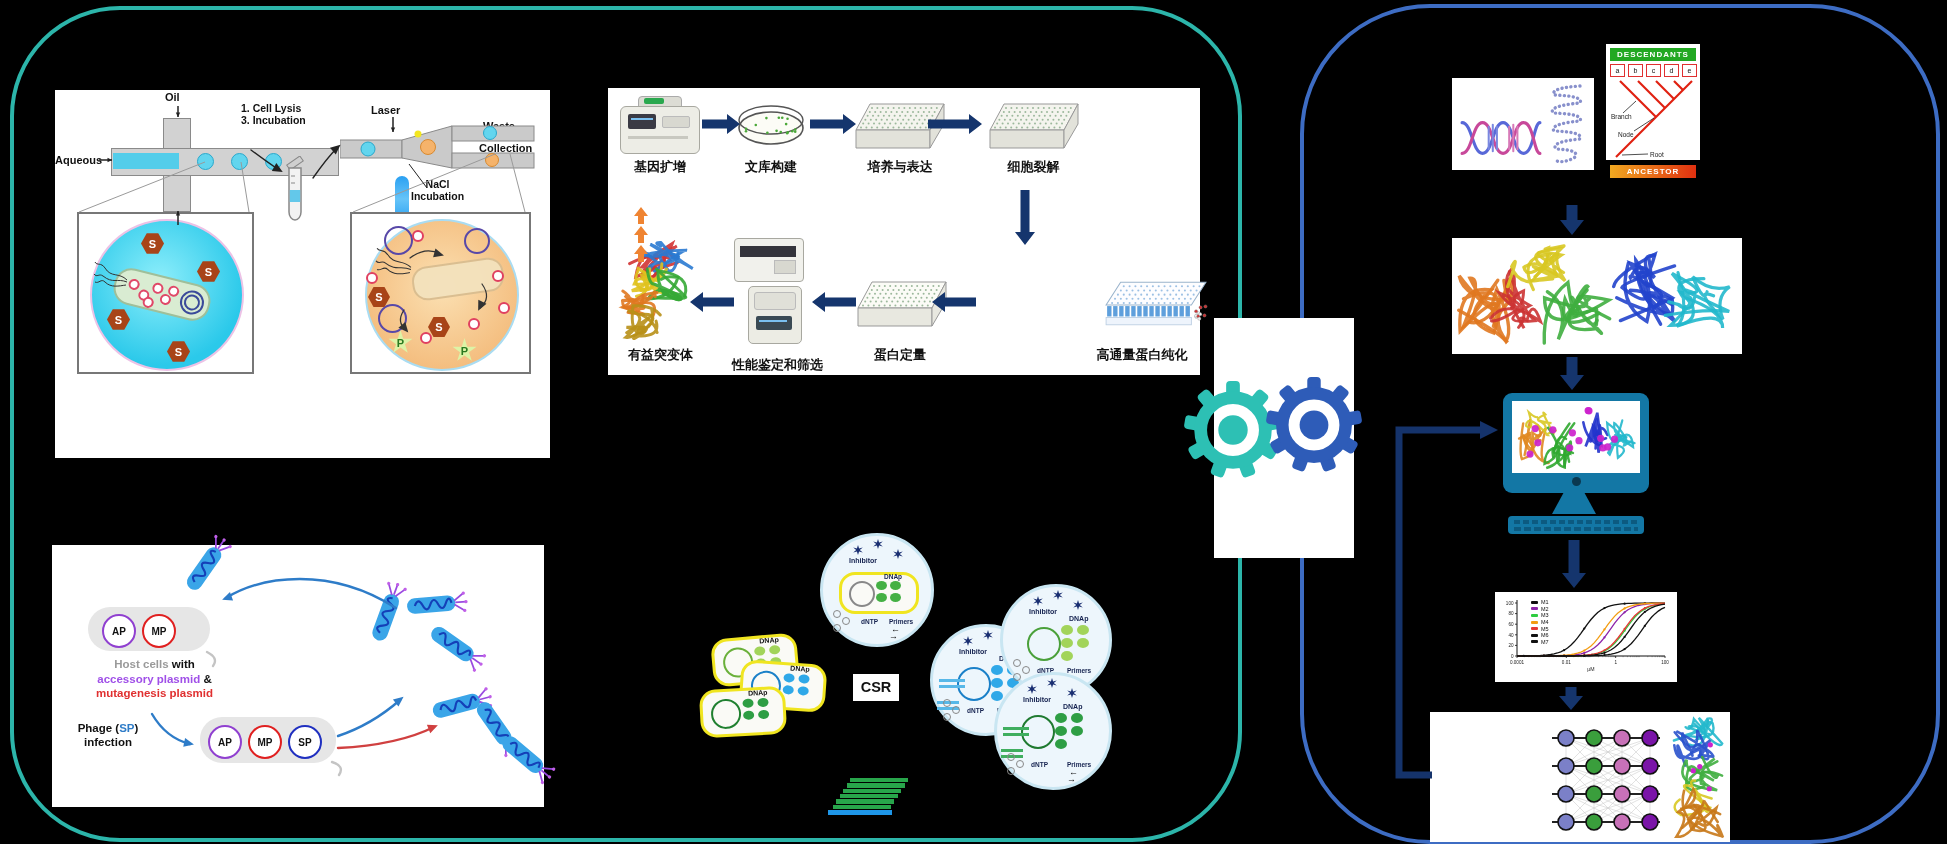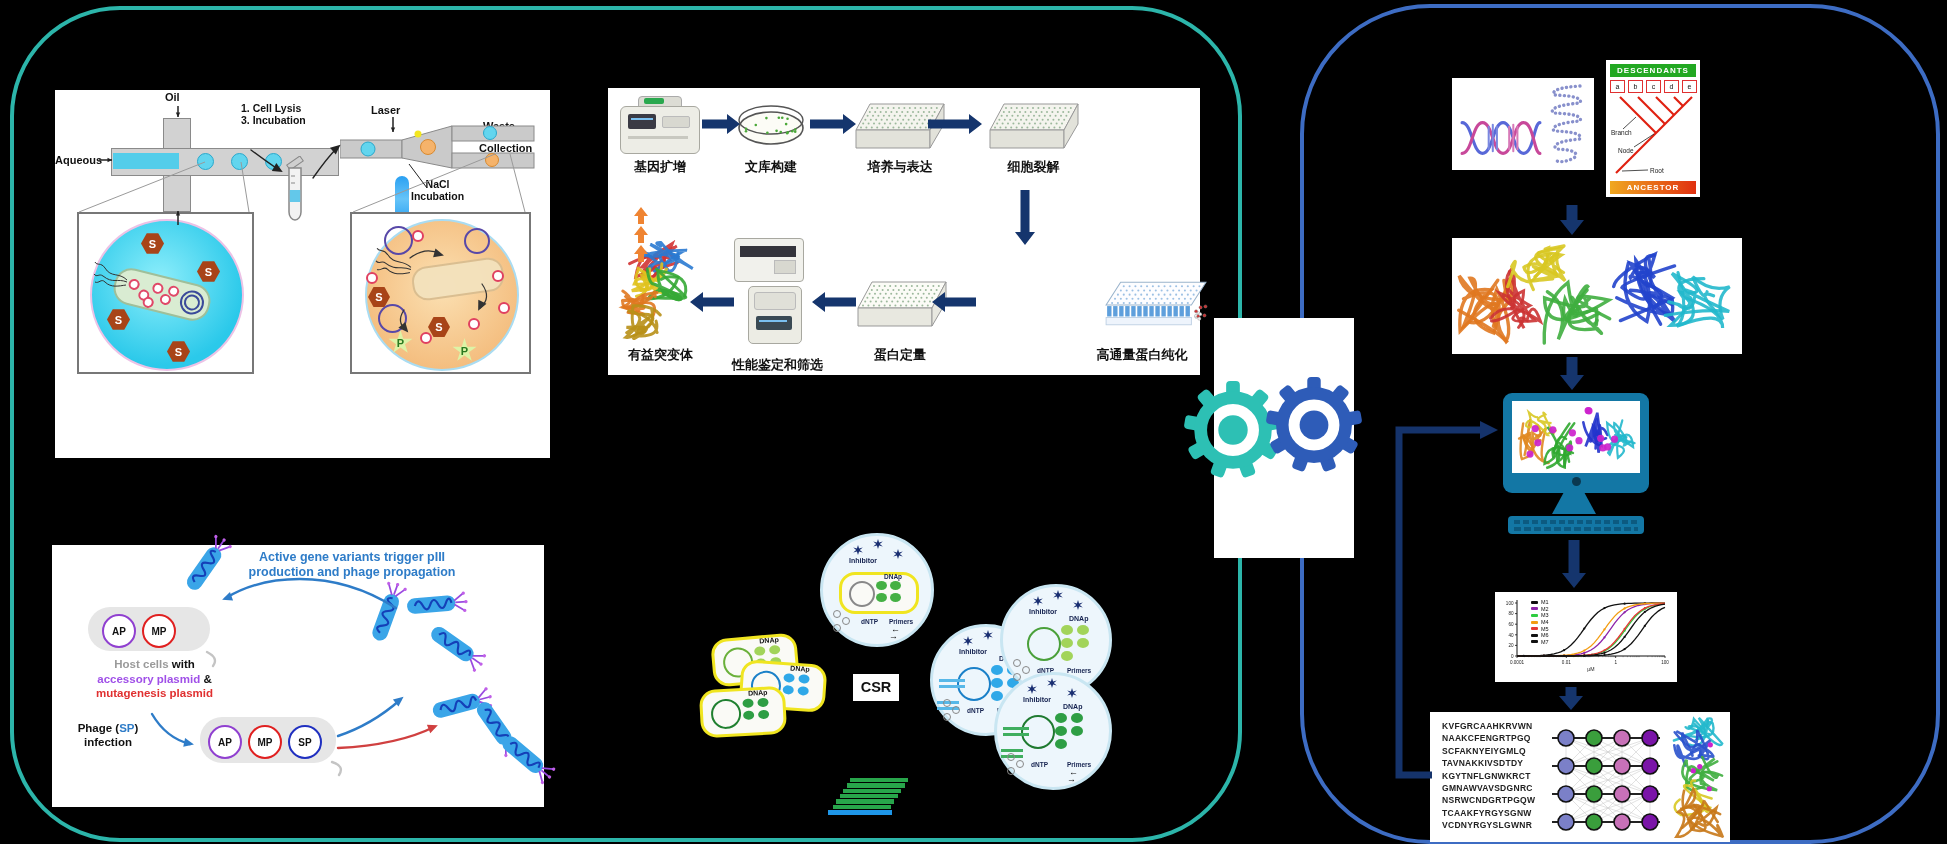--- a/index.html
+++ b/index.html
@@ -631,24 +631,20 @@
         <circle cx="97.57318534848577" cy="25.368207115091575" r="1.5" fill="#d03030" stroke="#888" stroke-width="0.4"></circle>
       </svg>
 
     <div class="cn" style="left:5px;top:258px;width:95px;">有益突变体</div>
     <div class="cn" style="left:112px;top:268px;width:115px;">性能鉴定和筛选</div>
     <div class="cn" style="left:252px;top:258px;width:80px;">蛋白定量</div>
     <div class="cn" style="left:468px;top:258px;width:132px;">高通量蛋白纯化</div>
   </div>
 
   <div class="whitebox" style="left:52px;top:545px;width:492px;height:262px;">
-    <div class="abs" style="left:150px;top:5px;width:300px;text-align:center;font-size:12.5px;font-weight:600;color:#2e7cc8;line-height:15px;">
-      <div>Active gene variants trigger pIII</div>
-        <div>production and phage propagation</div>
-    </div>
     <div class="cellgray" style="left:36px;top:62px;width:122px;height:44px;">
       <div class="plcirc" style="left:14px;top:7px;width:30px;height:30px;border-color:#9040d0;">AP</div>
       <div class="plcirc" style="left:54px;top:7px;width:30px;height:30px;border-color:#e02020;">MP</div>
     </div>
     <div class="abs" style="left:30px;top:112px;width:145px;text-align:center;font-size:11.5px;font-weight:bold;line-height:14.5px;">
       <div><span style="color:#9a9a9a">Host cells</span><span style="color:#111"> with</span></div>
       <div><span style="color:#a050e8">accessory plasmid</span><span style="color:#111"> &amp;</span></div>
       <div><span style="color:#e03030">mutagenesis plasmid</span></div>
     </div>
     <div class="abs" style="left:6px;top:176px;width:100px;text-align:center;font-size:11.5px;font-weight:bold;line-height:14px;color:#111;">
@@ -691,21 +687,21 @@
             <line x1="52" y1="12" x2="52" y2="38"></line>
             <line x1="56" y1="14" x2="56" y2="36"></line>
           </g>
       </g>
     </svg>
     <svg class="abs" style="left:92px;top:4px" width="44" height="84" viewBox="0 0 44 84">
       <path d="M36,4 Q6,6 10,13 Q40,14 36,21 Q4,24 9,31 Q40,32 36,39 Q5,42 10,49 Q40,50 36,57 Q6,60 12,67 Q38,68 30,76 Q18,82 10,78" fill="none" stroke="#8890cc" stroke-width="3.4" stroke-linecap="round" stroke-dasharray="0.1 4.4"></path>
     </svg>
   </div>
 
-  <div class="whitebox" style="left:1606px;top:60px;width:94px;height:137px;">
+  <div class="whitebox" style="left:1606px;top:44px;width:94px;height:116px;">
     <div class="abs" style="left:4px;top:4px;width:86px;height:13px;background:#22a822;color:#fff;font-weight:bold;font-size:8px;text-align:center;line-height:13px;letter-spacing:1px;">
       <span>DESCENDANTS</span>
     </div>
     <div class="abs" style="left:4px;top:20px;width:13px;height:11px;border:1px solid #e03030;font-size:7px;text-align:center;line-height:11px;"><span>a</span></div>
     <div class="abs" style="left:22px;top:20px;width:13px;height:11px;border:1px solid #e03030;font-size:7px;text-align:center;line-height:11px;"><span>b</span></div>
     <div class="abs" style="left:40px;top:20px;width:13px;height:11px;border:1px solid #e03030;font-size:7px;text-align:center;line-height:11px;"><span>c</span></div>
     <div class="abs" style="left:58px;top:20px;width:13px;height:11px;border:1px solid #e03030;font-size:7px;text-align:center;line-height:11px;"><span>d</span></div>
     <div class="abs" style="left:76px;top:20px;width:13px;height:11px;border:1px solid #e03030;font-size:7px;text-align:center;line-height:11px;"><span>e</span></div>
     <svg class="abs" style="left:4px;top:33px" width="86" height="86" viewBox="0 0 86 86">
       <g stroke="#e02010" stroke-width="2.2">
@@ -954,31 +950,20 @@
           <span class="lgt">M6</span>
         </div>
         <div class="lgrow">
           <span class="lgm" style="background: rgb(17, 17, 17);"></span>
           <span class="lgt">M7</span>
         </div>
       </div>
   </div>
 
   <div class="whitebox" style="left:1430px;top:712px;width:300px;height:130px;">
-    <div class="abs" style="left:12px;top:8px;">
-      <div class="seqline">KVFGRCAAHKRVWN</div>
-      <div class="seqline">NAAKCFENGRTPGQ</div>
-      <div class="seqline">SCFAKNYEIYGMLQ</div>
-      <div class="seqline">TAVNAKKIVSDTDY</div>
-      <div class="seqline">KGYTNFLGNWKRCT</div>
-      <div class="seqline">GMNAWVAVSDGNRC</div>
-      <div class="seqline">NSRWCNDGRTPGQW</div>
-      <div class="seqline">TCAAKFYRGYSGNW</div>
-      <div class="seqline">VCDNYRGYSLGWNR</div>
-    </div>
     <svg id="net" class="abs" style="left:120px;top:8px" width="112" height="114" viewBox="0 0 112 114">
         <line x1="16" y1="18" x2="16" y2="46" stroke="#cfcfcf" stroke-width="0.6"></line>
         <line x1="16" y1="18" x2="44" y2="46" stroke="#cfcfcf" stroke-width="0.6"></line>
         <line x1="16" y1="18" x2="72" y2="46" stroke="#cfcfcf" stroke-width="0.6"></line>
         <line x1="16" y1="18" x2="100" y2="46" stroke="#cfcfcf" stroke-width="0.6"></line>
         <line x1="44" y1="18" x2="16" y2="46" stroke="#cfcfcf" stroke-width="0.6"></line>
         <line x1="44" y1="18" x2="44" y2="46" stroke="#cfcfcf" stroke-width="0.6"></line>
         <line x1="44" y1="18" x2="72" y2="46" stroke="#cfcfcf" stroke-width="0.6"></line>
         <line x1="44" y1="18" x2="100" y2="46" stroke="#cfcfcf" stroke-width="0.6"></line>
         <line x1="72" y1="18" x2="16" y2="46" stroke="#cfcfcf" stroke-width="0.6"></line>

